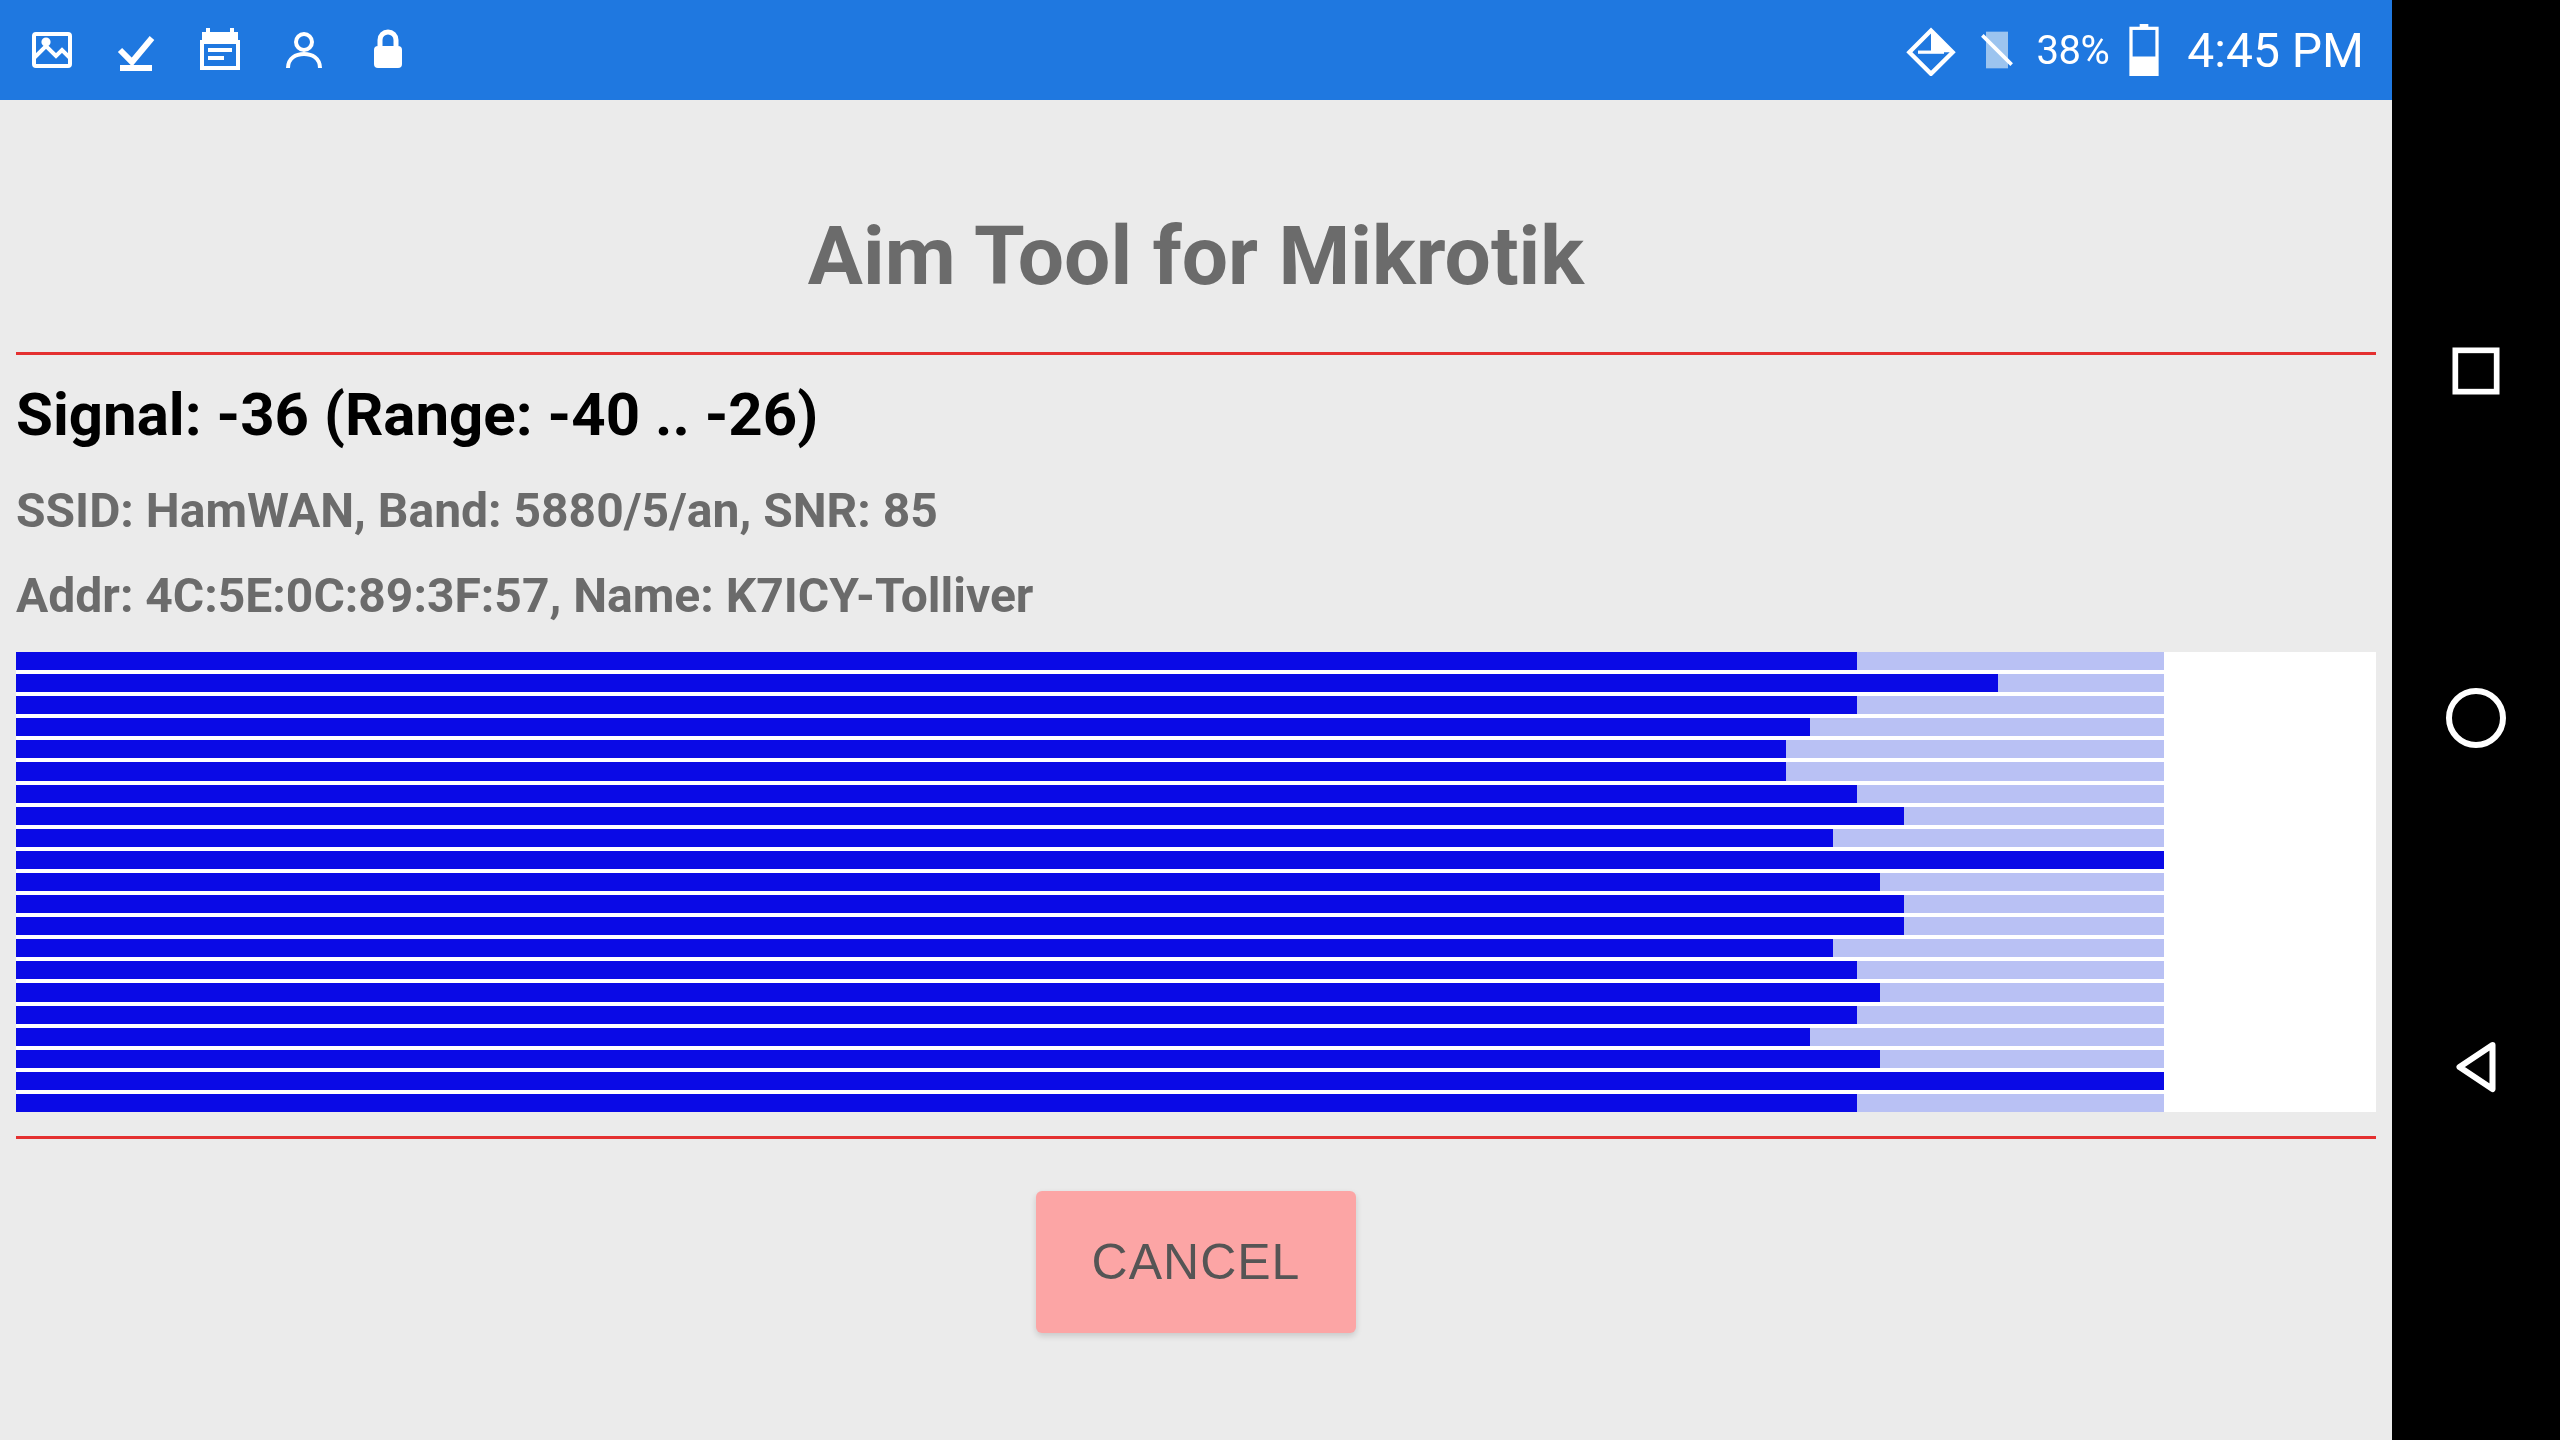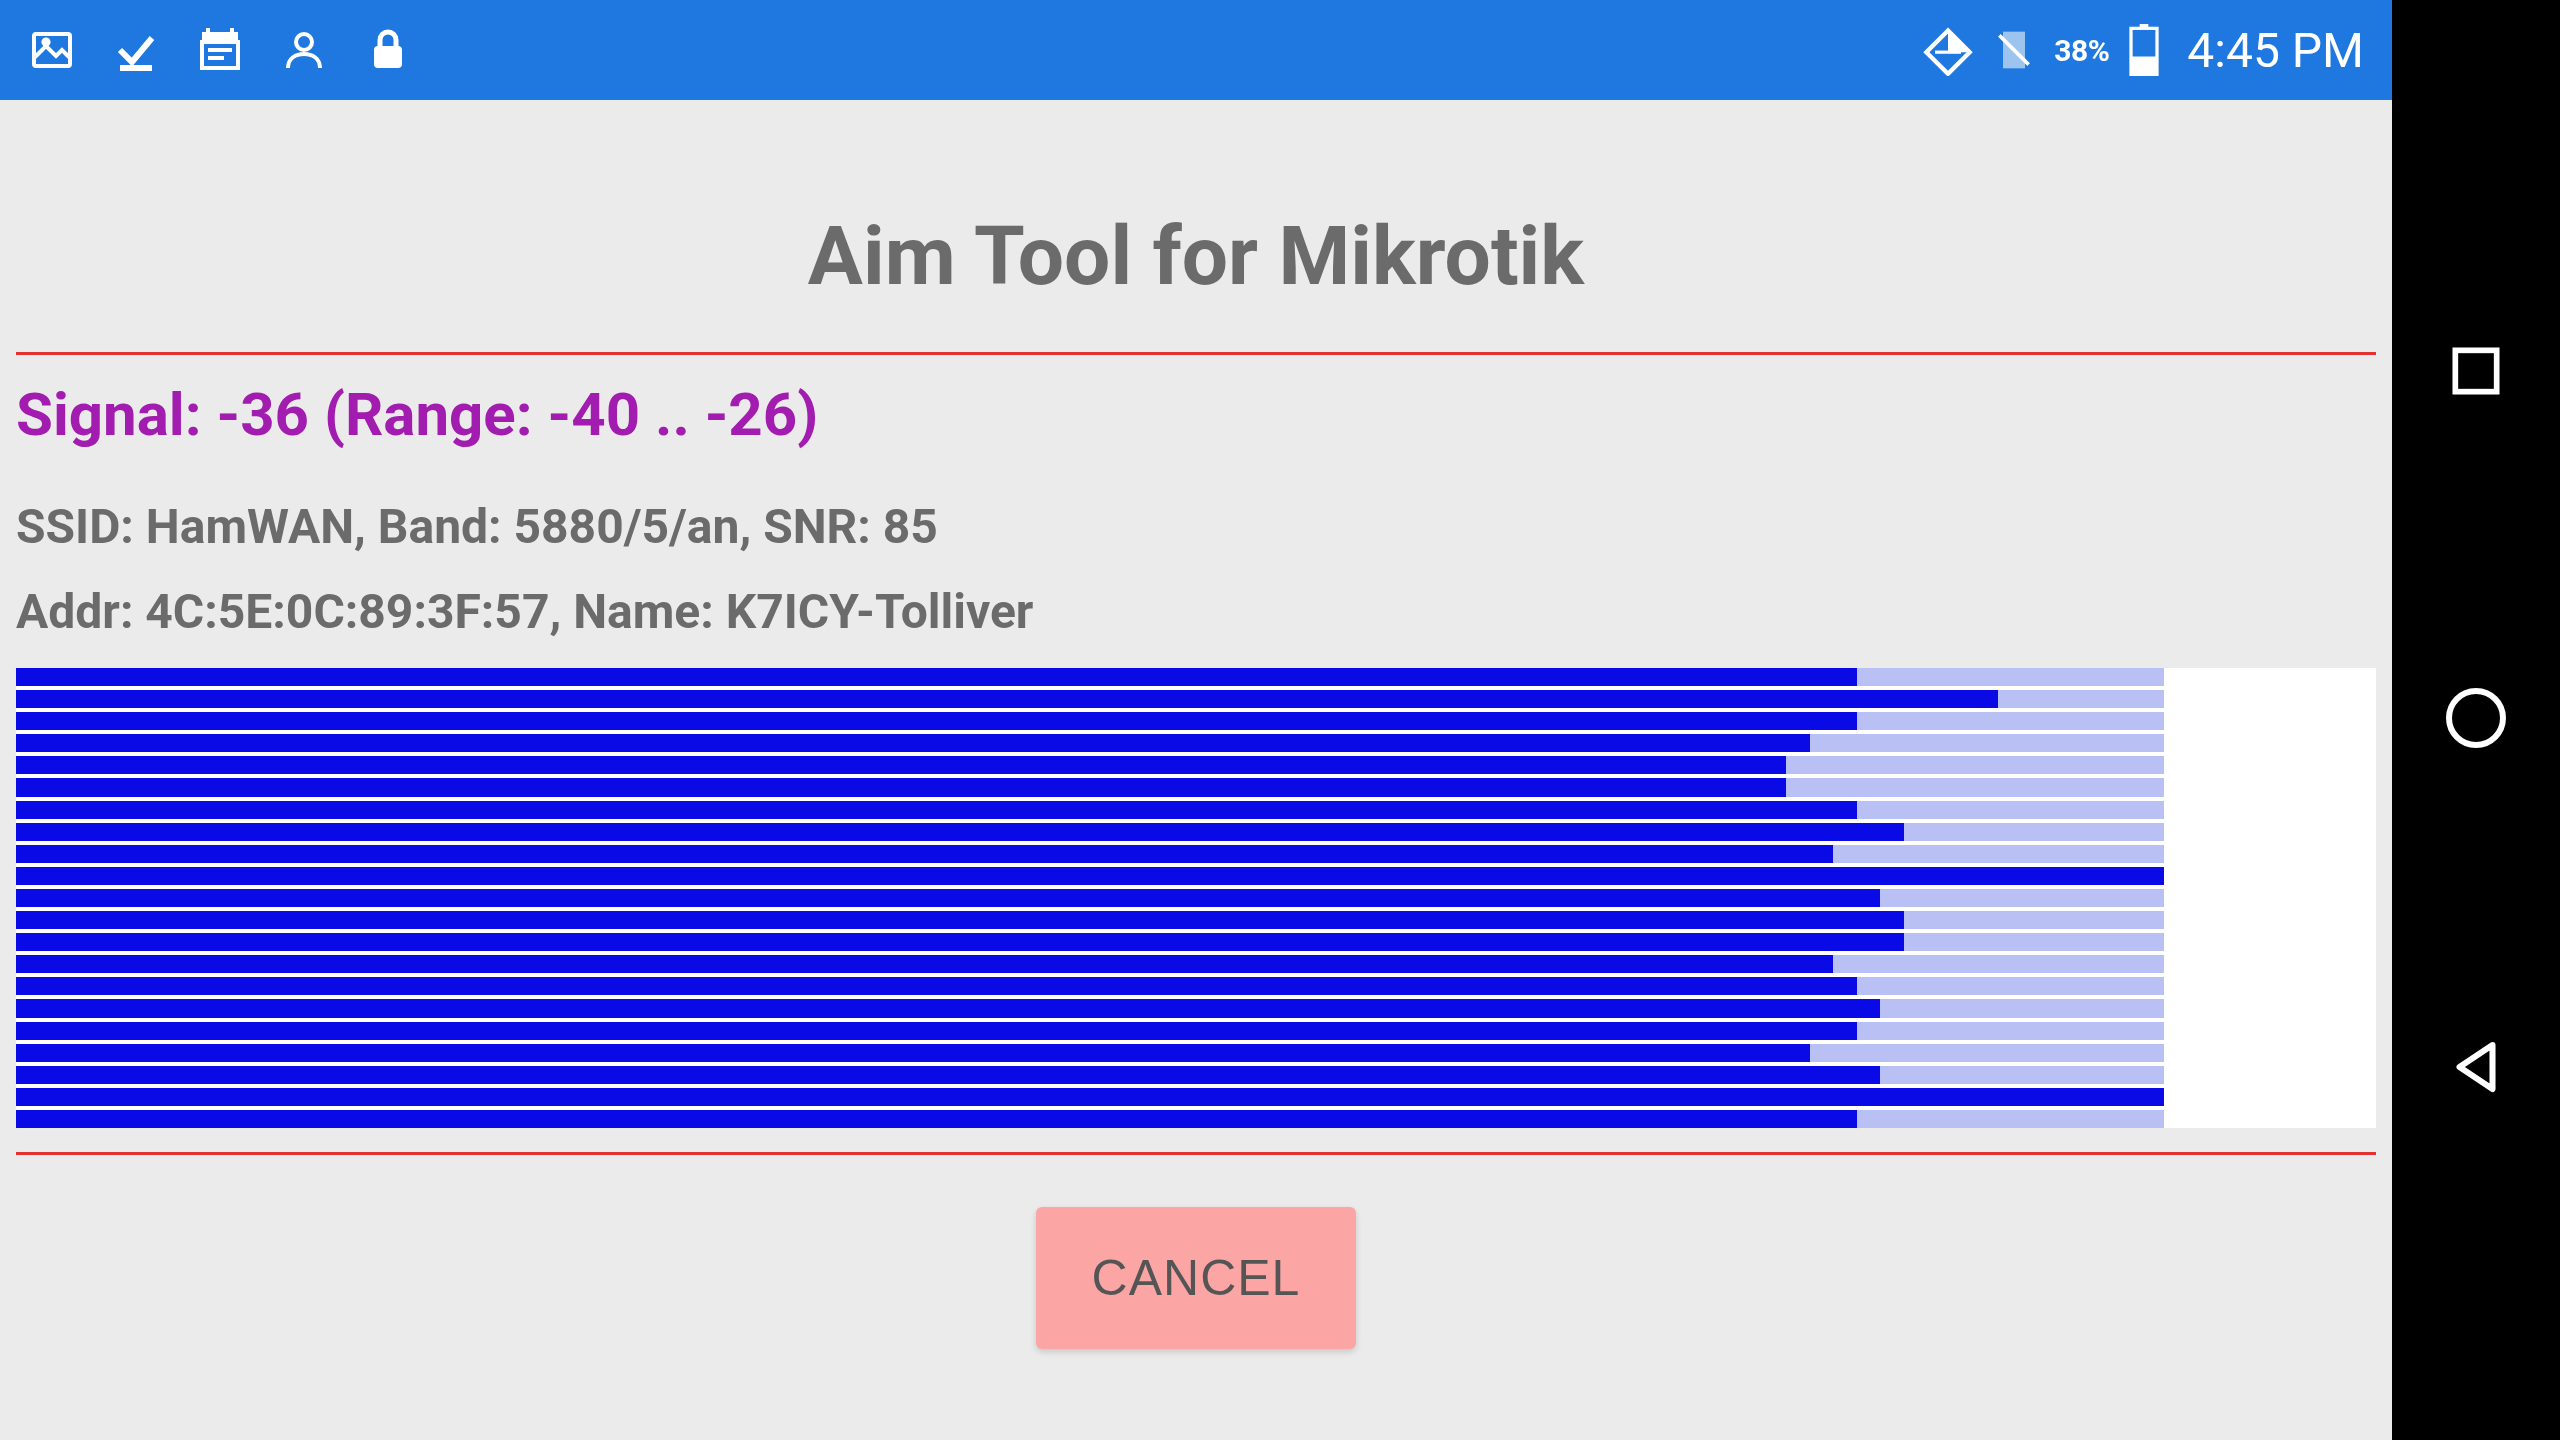--- a/index.html
+++ b/index.html
@@ -6,30 +6,30 @@
   html, body { width: 2560px; height: 1440px; overflow: hidden; font-family: Roboto, "Helvetica Neue", Arial, sans-serif; }
   body { display: flex; background: #000; }
 
   .screen { width: 2392px; height: 1440px; background: #ebebeb; display: flex; flex-direction: column; }
 
   
   .statusbar { height: 100px; background: #1f78e0; display: flex; align-items: center; padding: 0 28px; color: #fff; }
   .statusbar .left { display: flex; gap: 36px; align-items: center; }
   .statusbar .right { margin-left: auto; display: flex; gap: 18px; align-items: center; }
   .statusbar svg { display: block; }
-  .statusbar .pct { font-size: 30px; font-weight: 700; letter-spacing: -0.5px; }
+  .statusbar .pct { font-size: 40px; font-weight: 400; letter-spacing: -0.5px; }
   .statusbar .clock { font-size: 48px; font-weight: 400; margin-left: 8px; }
 
   
   .main { flex: 1; padding: 8px 16px; display: flex; flex-direction: column; }
   .title { font-size: 82px; font-weight: 700; color: #6b6b6b; text-align: center; margin-top: 100px; margin-bottom: 48px; }
   .hr { border: none; border-top: 3px solid #e43030; margin: 0 0 24px 0; }
   .hr2 { border: none; border-top: 3px solid #e43030; margin: 24px 0 52px 0; }
 
-  .signal-line { font-size: 60px; font-weight: 700; color: #a21caf; margin-bottom: 48px; }
+  .signal-line { font-size: 60px; font-weight: 700; color: #000000; margin-bottom: 32px; }
   .info-line { font-size: 48px; font-weight: 700; color: #6b6b6b; margin-bottom: 28px; }
 
   
   .chart { width: 100%; height: 460px; background: #fff; display: flex; flex-direction: column; gap: 4px; }
   .row { flex: 1; position: relative; background: #fff; }
   .row .bg { position: absolute; left:0; top:0; bottom:0; background: #b9c1f4; }
   .row .fg { position: absolute; left:0; top:0; bottom:0; background: #0a0ae6; }
 
   
   .cancel-wrap { display:flex; justify-content:center; }

